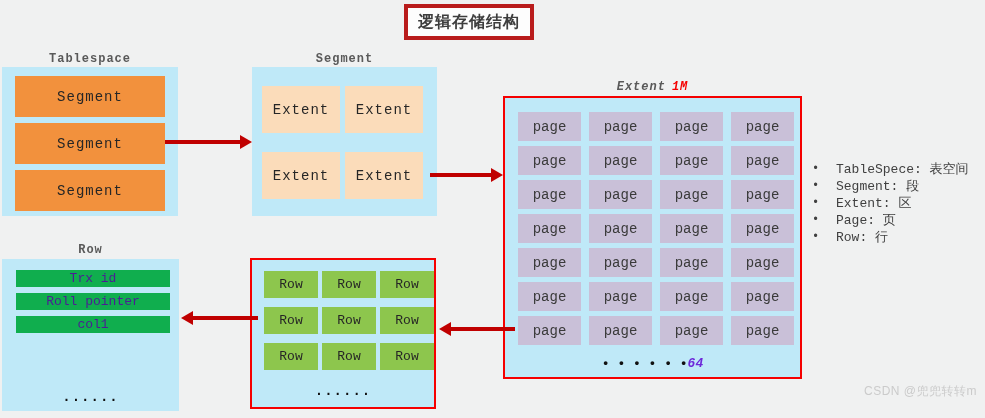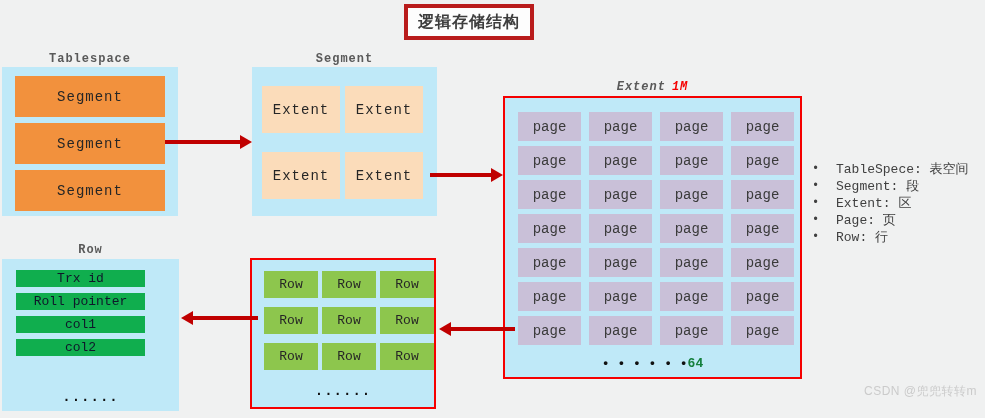--- a/index.html
+++ b/index.html
@@ -64,21 +64,21 @@
     height:29px;background:#c9c0d8;
     display:flex;align-items:center;justify-content:center;
     font-family:"Liberation Mono","DejaVu Sans Mono",monospace;
     font-size:14px;color:#3a3a3a;
   }
   .extent-footer{
     position:absolute;left:0;right:0;bottom:6px;text-align:center;
     font-family:"Liberation Mono","DejaVu Sans Mono",monospace;
     font-size:13px;font-weight:700;color:#111;
   }
-  .extent-footer .count{color:#15803d;margin-left:0;}
+  .extent-footer .count{color:#6d28d9;margin-left:0;font-style:italic;}
 
   
   #page-grid{
     position:absolute;left:12px;top:11px;
     display:grid;grid-template-columns:repeat(3,54px);gap:9px 4px;
   }
   .row-cell{
     height:27px;background:#8dc64d;
     display:flex;align-items:center;justify-content:center;
     font-family:"Liberation Mono","DejaVu Sans Mono",monospace;
@@ -86,24 +86,24 @@
   }
   .dots-line{
     position:absolute;left:0;right:0;bottom:8px;text-align:center;
     font-family:"Liberation Mono","DejaVu Sans Mono",monospace;
     font-size:14px;font-weight:700;color:#111;letter-spacing:1px;
   }
 
   
   #row-stack{position:absolute;left:14px;top:11px;display:flex;flex-direction:column;gap:6px;}
   .field-bar{
-    width:129px;height:17px;background:#10ae4e;
-    display:flex;align-items:center;justify-content:center;
-    font-family:"Liberation Mono","DejaVu Sans Mono",monospace;
-    font-size:13px;color:#0f172a;
+    width:154px;height:17px;background:#10ae4e;
+    display:flex;align-items:center;justify-content:center;
+    font-family:"Liberation Mono","DejaVu Sans Mono",monospace;
+    font-size:13px;color:#4c1d95;
   }
 
   
   .arrow{position:absolute;height:14px;}
   .arrow .shaft{position:absolute;top:5px;height:4px;background:#c00000;}
   .arrow.right .shaft{left:0;right:11px;}
   .arrow.left  .shaft{left:11px;right:0;}
   .arrow .head{position:absolute;top:0;width:0;height:0;
     border-top:7px solid transparent;border-bottom:7px solid transparent;}
   .arrow.right .head{right:0;border-left:12px solid #c00000;}
@@ -207,21 +207,20 @@
       </div>
     <div class="dots-line">......</div>
   </div>
 
   <div class="group-label" style="left:2px;top:243px;width:177px;">Row</div>
   <div class="blue-box" style="left:2px;top:259px;width:177px;height:152px;">
     <div id="row-stack">
         <div class="field-bar">Trx id</div>
         <div class="field-bar">Roll pointer</div>
         <div class="field-bar">col1</div>
-        <div class="field-bar">col2</div>
       </div>
     <div class="dots-line" style="bottom:6px;">......</div>
   </div>
 
   <div class="arrow right" style="left:165px;top:135px;width:87px;">
     <div class="shaft"></div>
     <div class="head"></div>
   </div>
   <div class="arrow right" style="left:430px;top:168px;width:73px;">
     <div class="shaft"></div>

